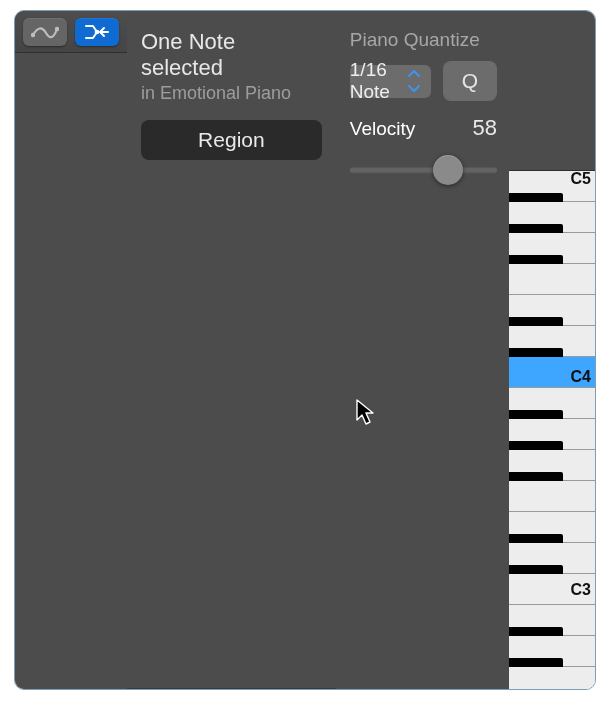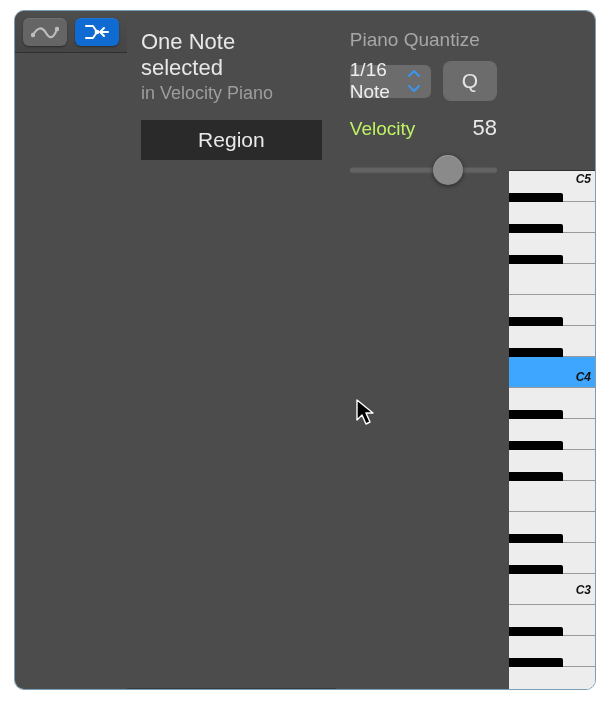--- a/index.html
+++ b/index.html
@@ -65,21 +65,21 @@
   .header-sub {
     color: #9d9d9d;
     font-size: 18px;
     margin-top: 2px;
   }
   .seg-wrap {
     margin-top: 16px;
     display: flex;
     width: 100%;
     height: 40px;
-    border-radius: 0;
+    border-radius: 8px;
     overflow: hidden;
   }
   .seg {
     flex: 1;
     display: flex;
     align-items: center;
     justify-content: center;
     font-size: 21px;
     color: #eaeaea;
     background: #2a2a2a;
@@ -138,21 +138,21 @@
     justify-content: center;
     color: #e4e4e4;
     font-size: 21px;
   }
   .vel-row {
     display: flex;
     justify-content: space-between;
     align-items: baseline;
     margin-top: 14px;
   }
-  .vel-label { color: #bef264; font-size: 19px; }
+  .vel-label { color: #ffffff; font-size: 19px; }
   .vel-value { color: #e8e8e8; font-size: 22px; }
   .slider-wrap {
     margin-top: 14px;
     position: relative;
     height: 30px;
     width: 100%;
   }
   .track {
     position: absolute;
     left: 0; right: 0;
@@ -207,24 +207,23 @@
     position: absolute;
     left: 0;
     width: 54px;
     background: #000;
     border-radius: 0 2px 2px 0;
   }
   .oct-label {
     position: absolute;
     right: 4px;
     color: #111;
-    font-size: 12px;
+    font-size: 16px;
     font-weight: 700;
     transform: translateY(-50%);
-    font-style: italic;
   }
 
   .cursor {
     position: absolute;
     width: 22px; height: 28px;
     pointer-events: none;
   }
   .cursor svg { display: block; }
 </style>
 </head>
@@ -251,21 +250,21 @@
             <path d="M25 9 L17 9 M21 5 L17 9 L21 13" stroke="#ffffff" stroke-width="2" fill="none" stroke-linecap="round" stroke-linejoin="round"></path>
             <circle cx="14" cy="9" r="2.3" fill="#ffffff"></circle>
           </svg>
         </span>
       </div>
     </div>
 
     <div class="header">
       <div class="header-title">One Note selected</div>
       <div class="header-sub">
-        <span>in </span><span>Velocity Piano</span>
+        <span>in </span><span>Emotional Piano</span>
       </div>
 
       <div class="seg-wrap">
         <div class="seg">Region</div>
       </div>
     </div>
 
     <div class="controls">
       <div class="sec-label">Piano Quantize</div>
       <div class="row-q">

